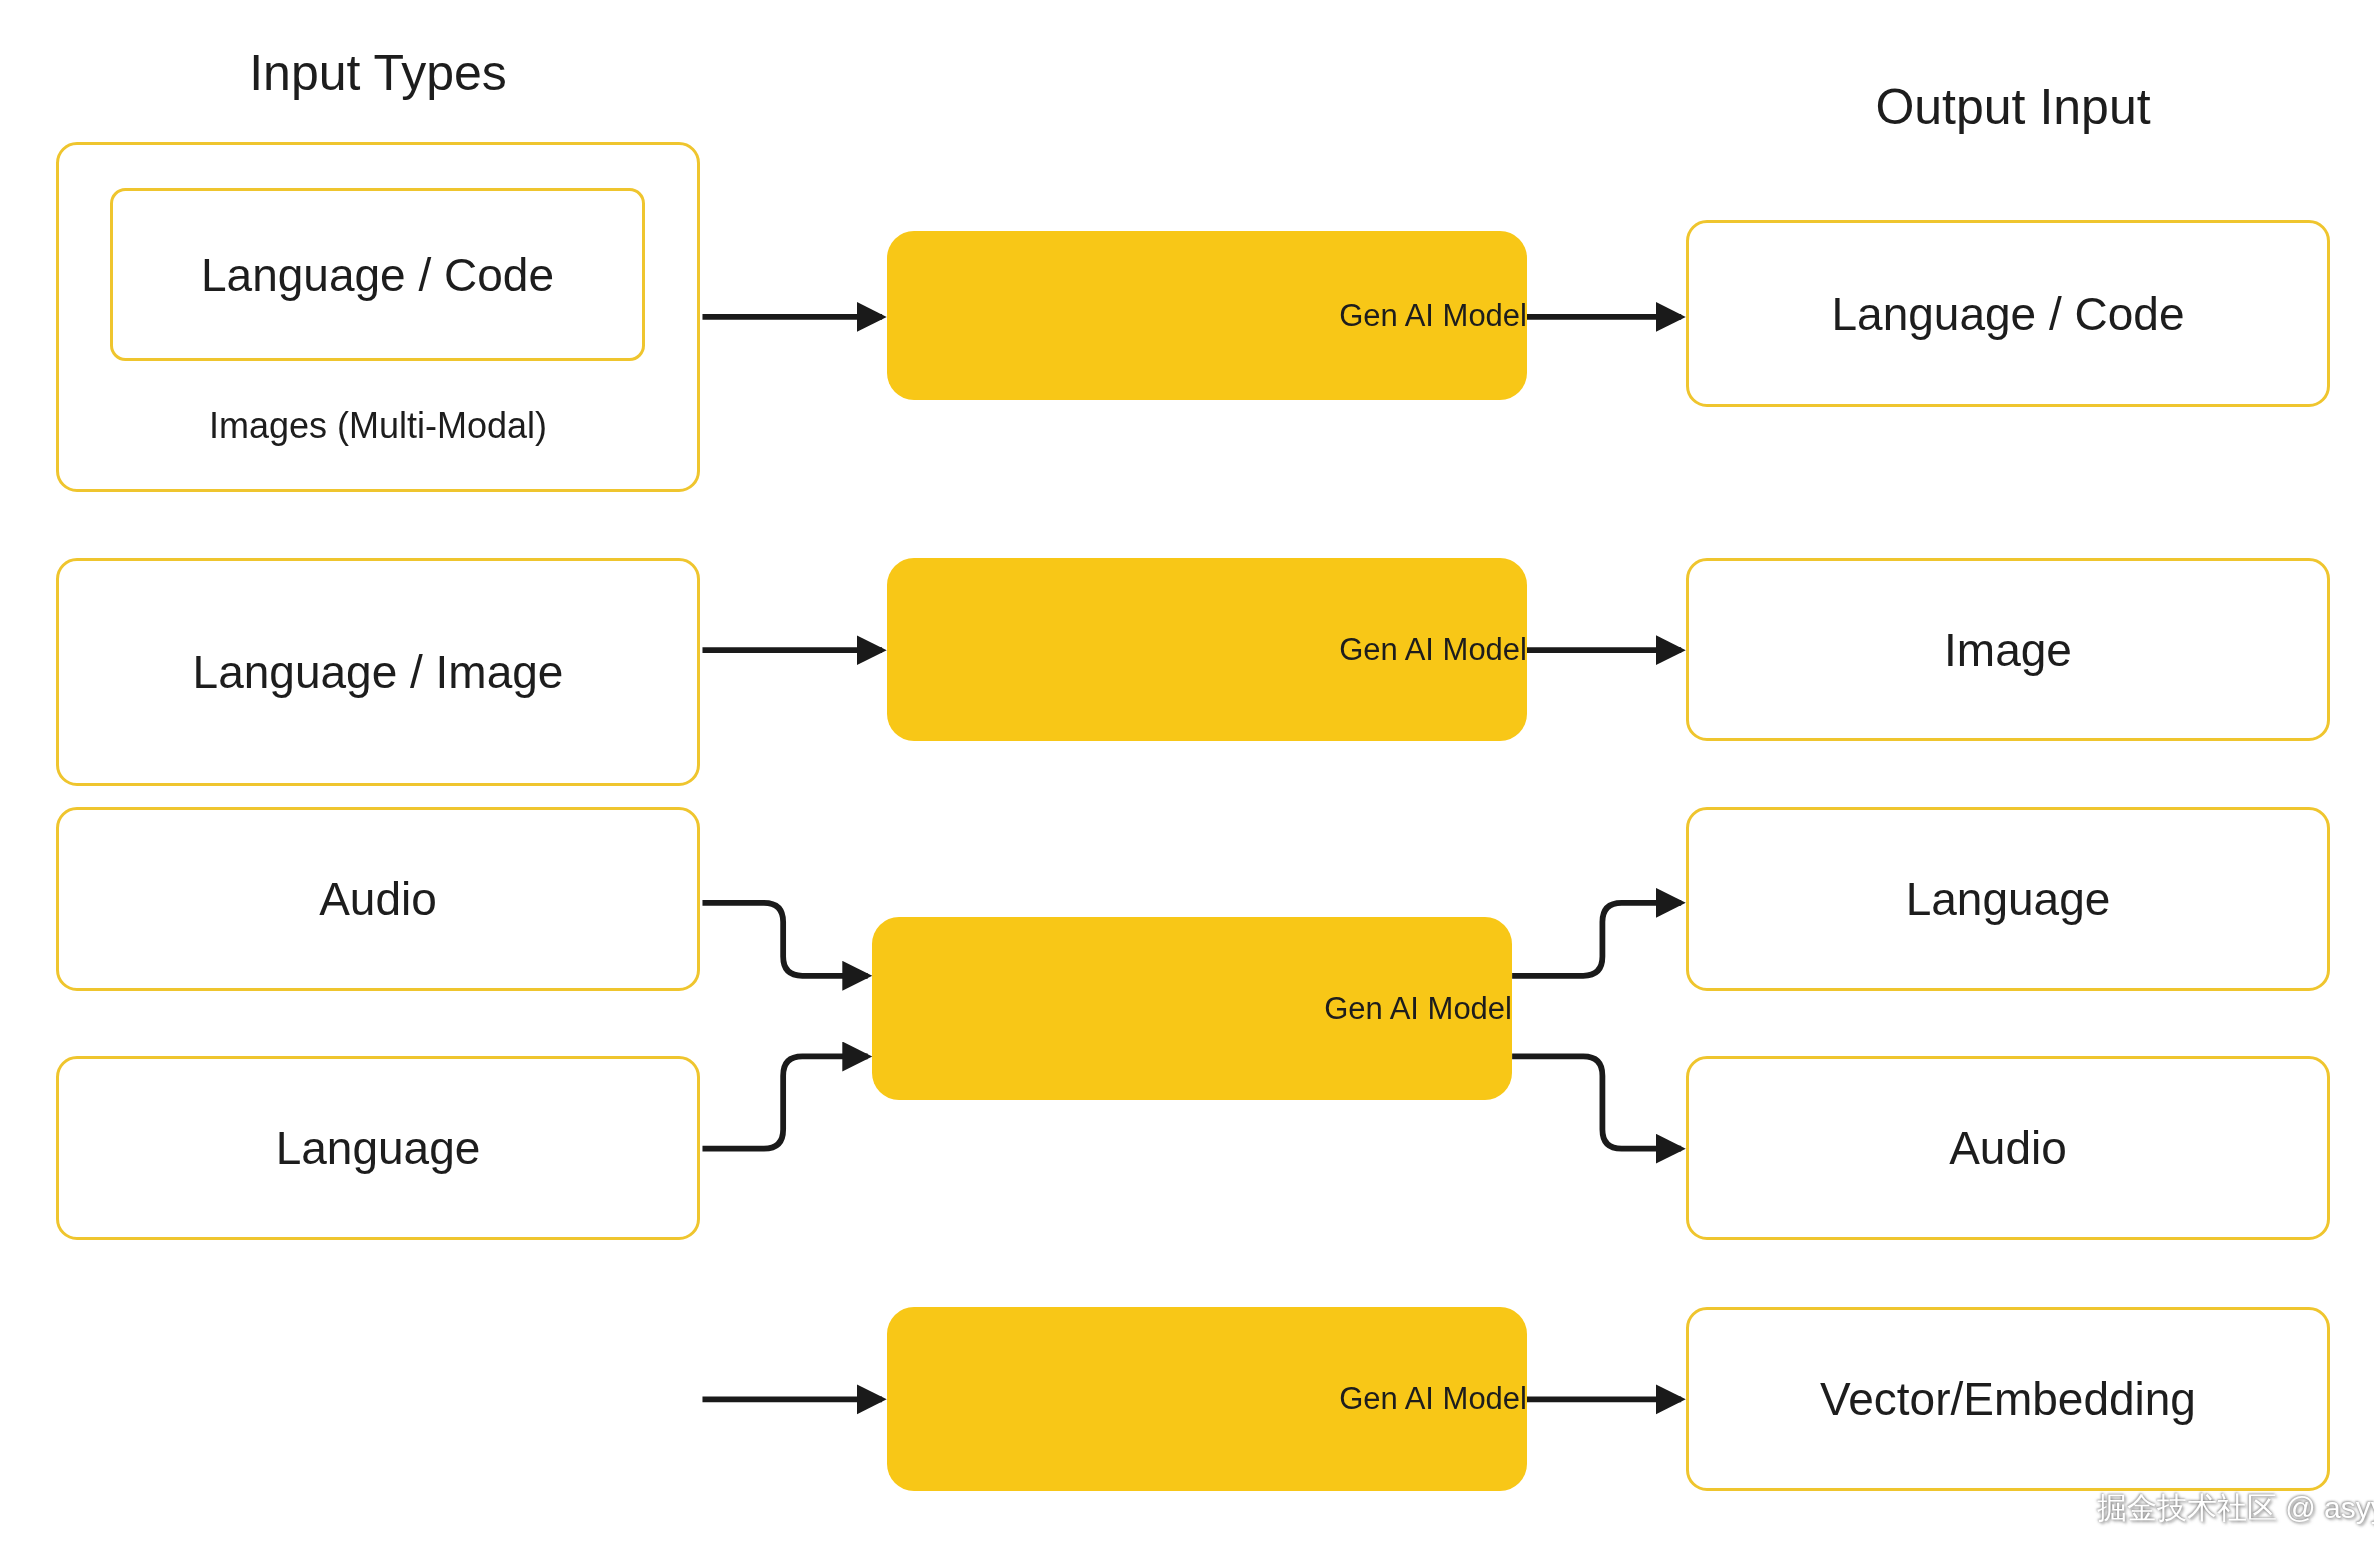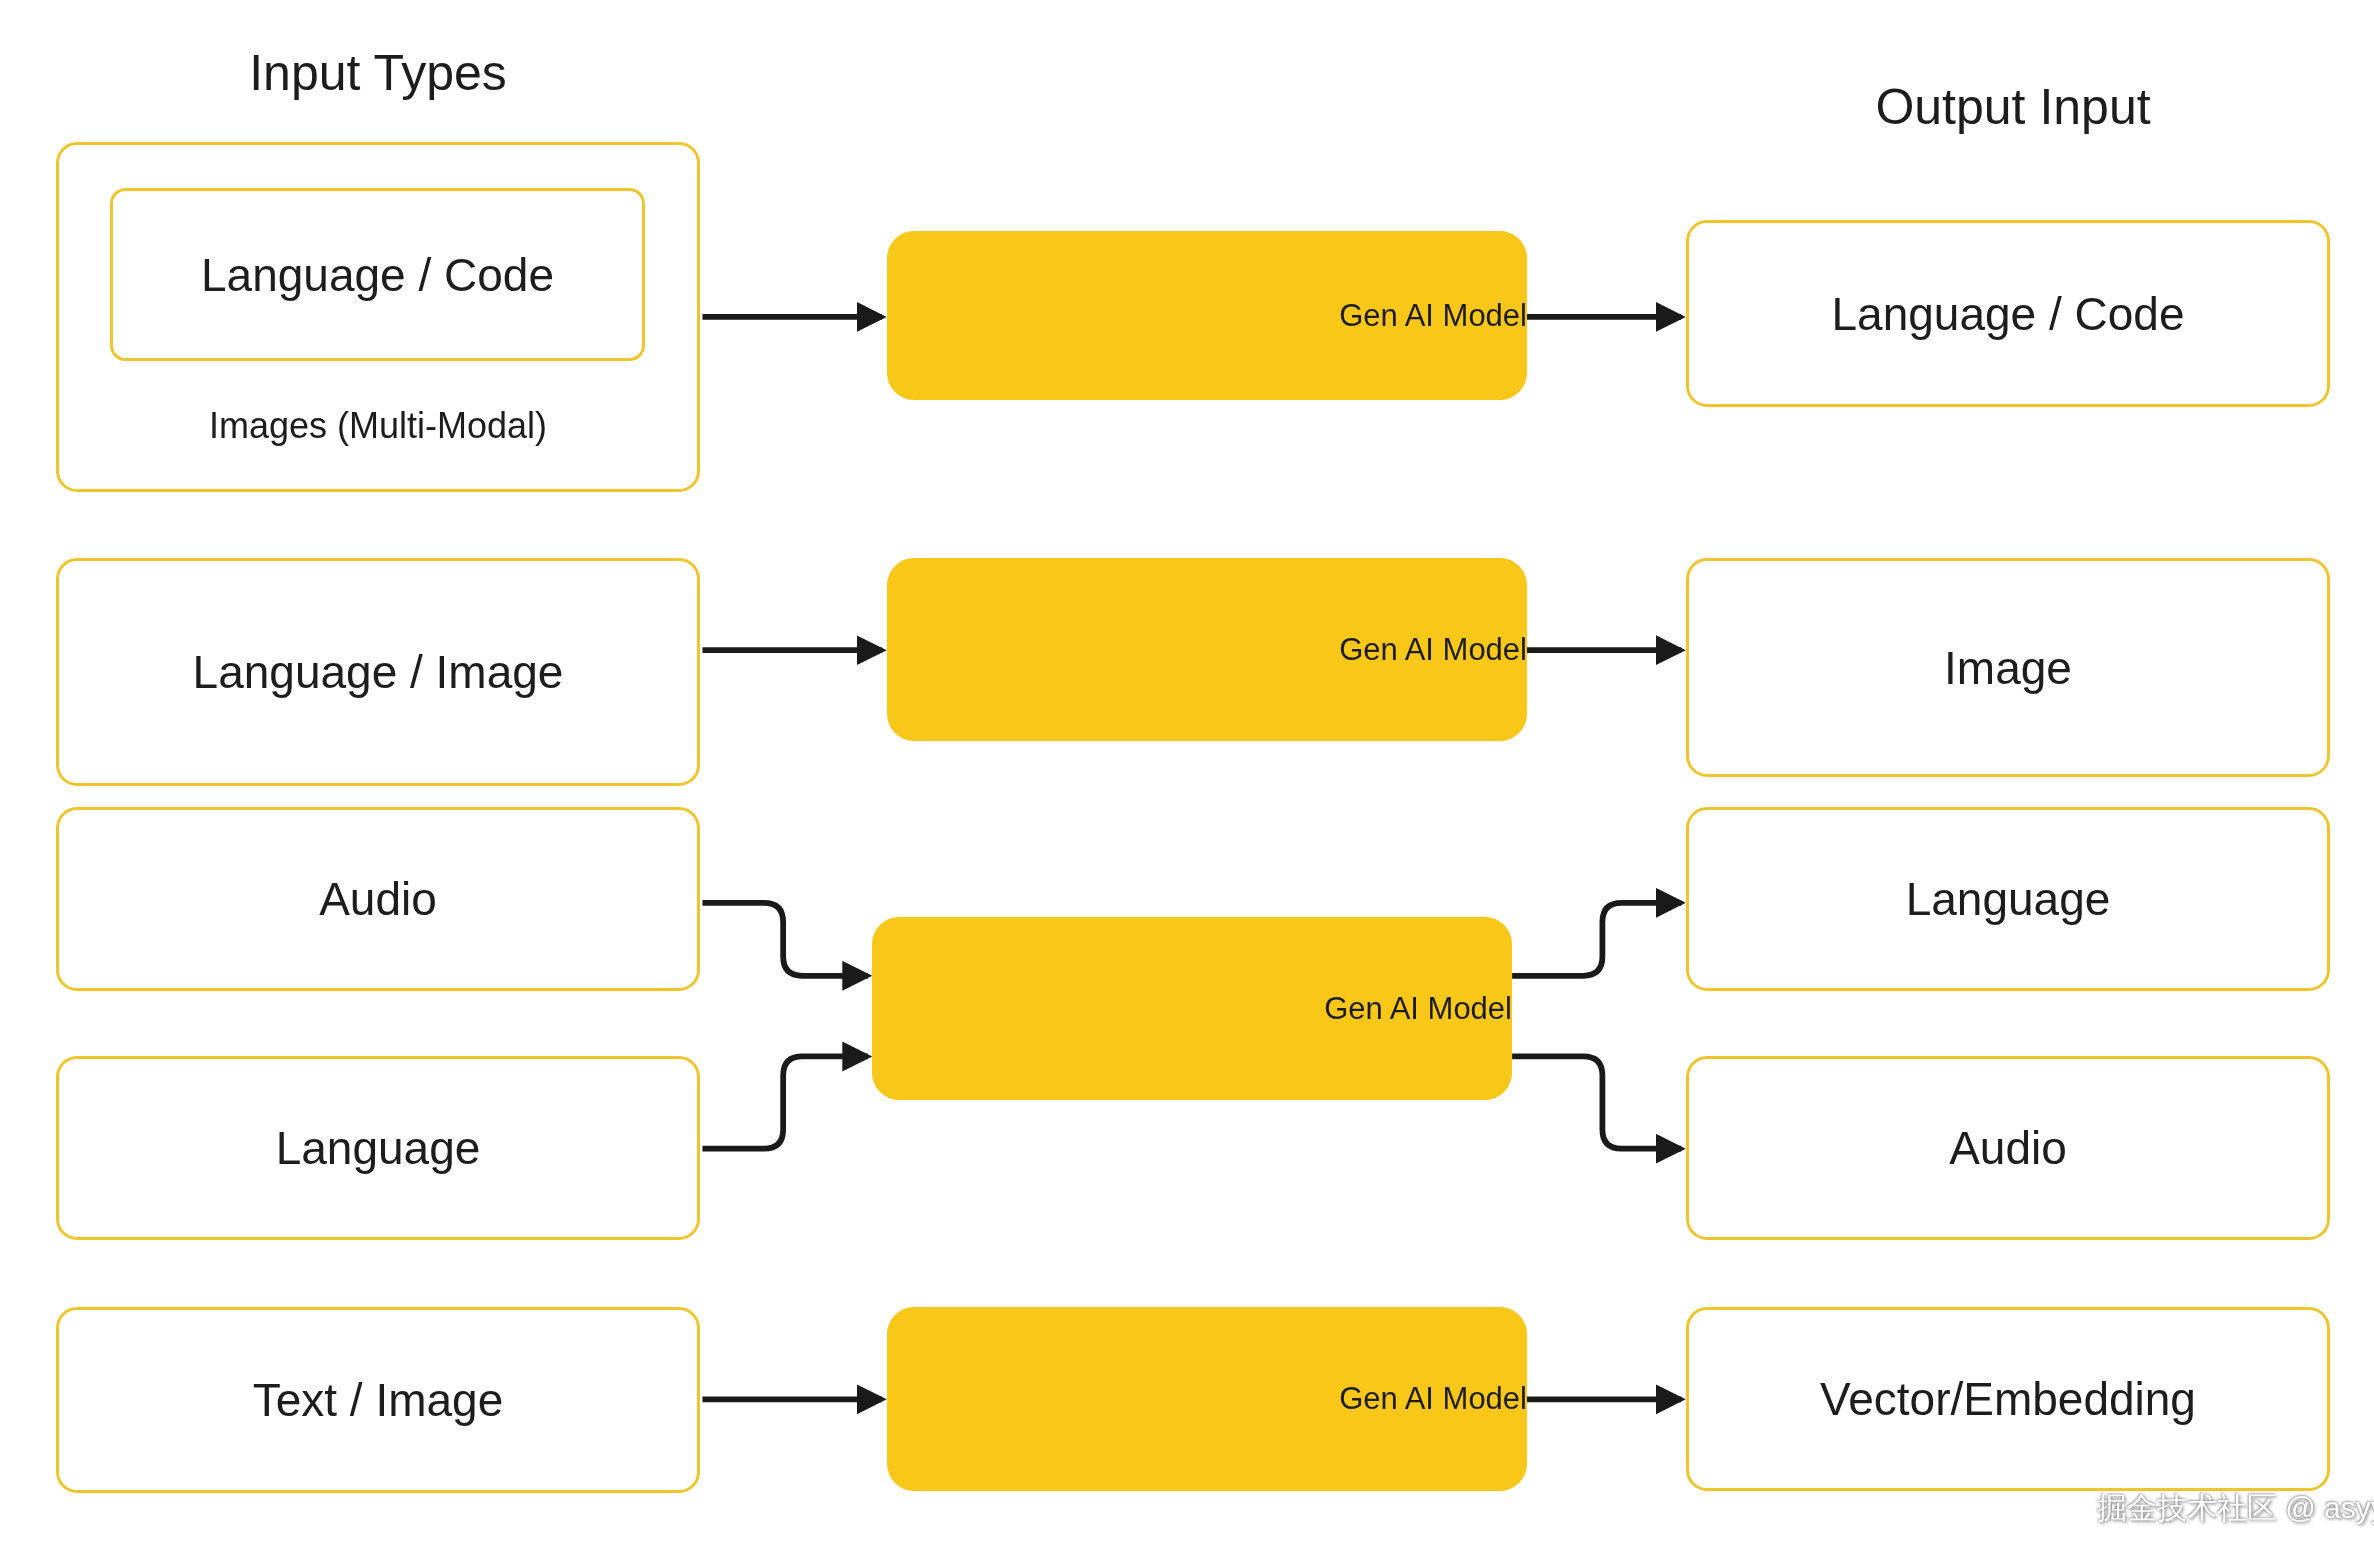--- a/index.html
+++ b/index.html
@@ -105,43 +105,40 @@
   <div class="box" style="left:1686px;top:220px;width:644px;height:187px;">
     <span>Language / Code</span>
   </div>
 
   <div class="box" style="left:56px;top:558px;width:644px;height:228px;">
     <span>Language / Image</span>
   </div>
   <div class="model" style="left:887px;top:558px;width:640px;height:183px;">
     <span>Gen AI Model</span>
   </div>
-  <div class="box" style="left:1686px;top:558px;width:644px;height:219px;">
+  <div class="box" style="left:1686px;top:558px;width:644px;height:183px;">
     <span>Image</span>
   </div>
 
   <div class="box" style="left:56px;top:807px;width:644px;height:184px;">
     <span>Audio</span>
   </div>
   <div class="box" style="left:56px;top:1056px;width:644px;height:184px;">
     <span>Language</span>
   </div>
   <div class="model" style="left:872px;top:917px;width:640px;height:183px;">
     <span>Gen AI Model</span>
   </div>
   <div class="box" style="left:1686px;top:807px;width:644px;height:184px;">
     <span>Language</span>
   </div>
   <div class="box" style="left:1686px;top:1056px;width:644px;height:184px;">
     <span>Audio</span>
   </div>
 
-  <div class="box" style="left:56px;top:1307px;width:644px;height:186px;">
-    <span>Text / Image</span>
-  </div>
   <div class="model" style="left:887px;top:1307px;width:640px;height:184px;">
     <span>Gen AI Model</span>
   </div>
   <div class="box" style="left:1686px;top:1307px;width:644px;height:184px;">
     <span>Vector/Embedding</span>
   </div>
 
   <div class="watermark">掘金技术社区 @ asyyr</div>
 
 </div>

